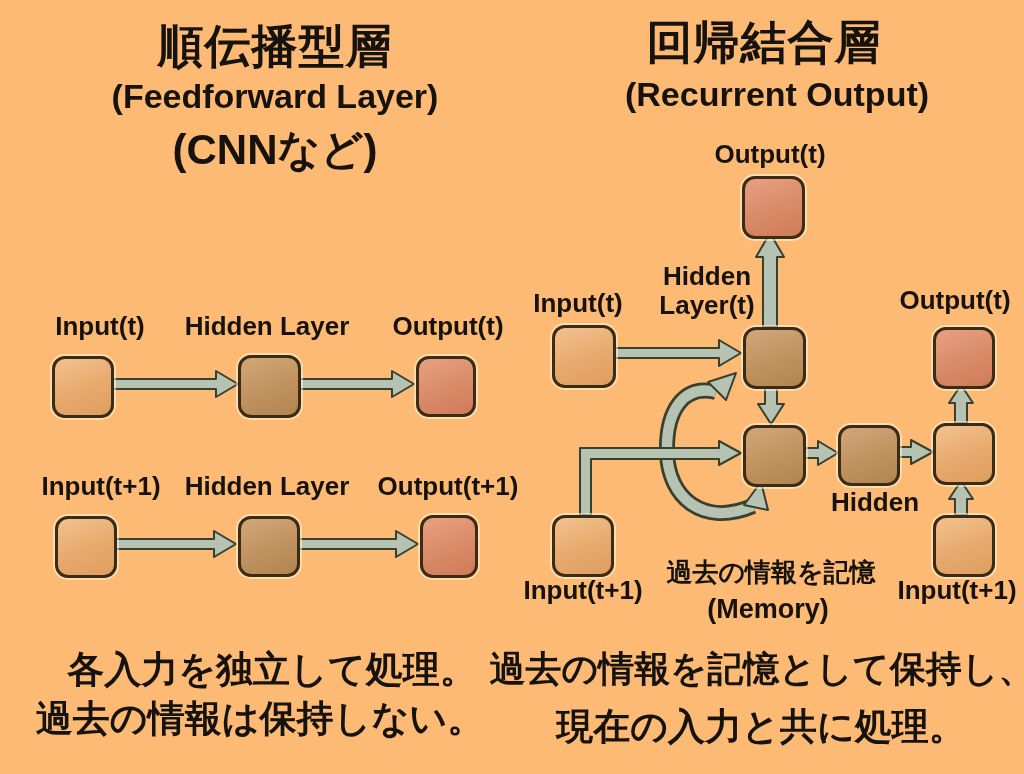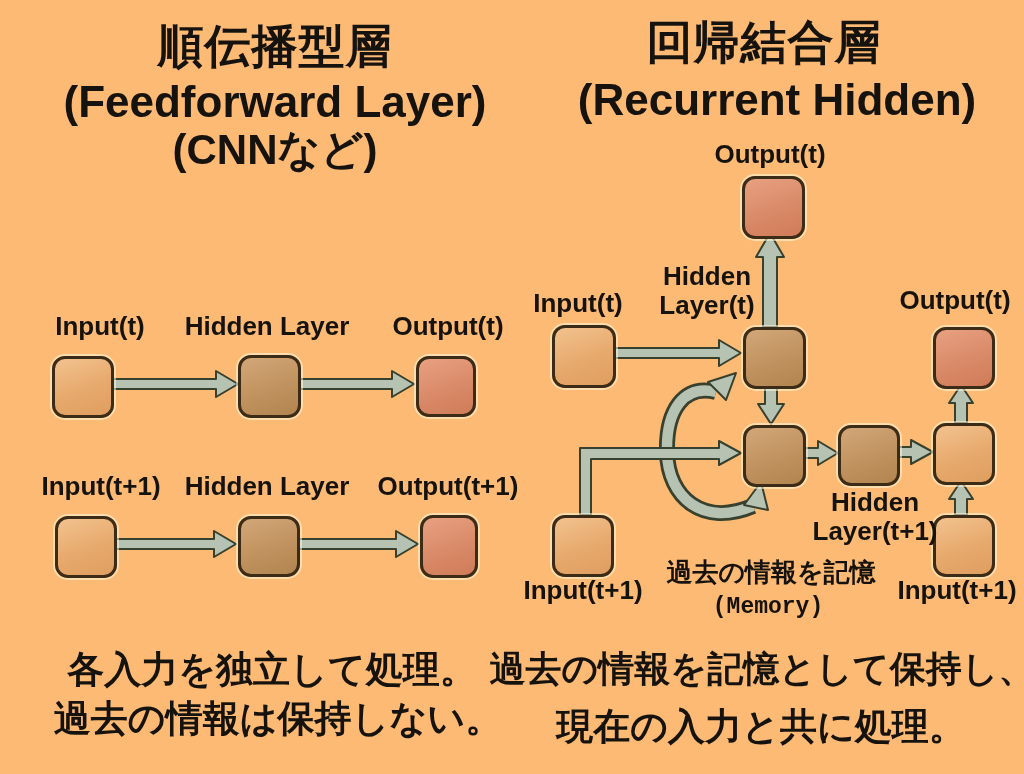--- a/index.html
+++ b/index.html
@@ -25,26 +25,26 @@
     position:absolute;z-index:3;
     transform:translateX(-50%);
     white-space:nowrap;
     font-weight:bold;
     text-align:center;
     line-height:1.08;
     letter-spacing:0px;
   }
   .node-lbl{font-size:26px;}
   .title-ja{font-size:46px;letter-spacing:1px;}
-  .title-en{font-size:44px;}
+  .title-en{font-size:34px;}
   .title-sub{font-size:42px;}
   .caption{font-size:37px;letter-spacing:0px;}
   .caption-sm{font-size:36px;}
   .memory-ja{font-size:26px;}
-  .memory-en{font-size:23px;font-family:Liberation Mono, monospace;}
+  .memory-en{font-size:27px;}
   .two-line{line-height:1.12;}
 </style>
 </head>
 <body>
 
 <div class="canvas">
 
   <svg class="arrow-layer" width="1024" height="774" viewBox="0 0 1024 774">
     <g fill="#b6c2b2" stroke="#38402e" stroke-width="2" stroke-linejoin="round">
 
@@ -85,37 +85,36 @@
 
     <div class="lbl node-lbl" style="left:101px;top:472px;">Input(t+1)</div>
     <div class="lbl node-lbl" style="left:267px;top:472px;">Hidden Layer</div>
     <div class="lbl node-lbl" style="left:448px;top:472px;">Output(t+1)</div>
 
     <div class="node input" style="left:55px;top:516px;width:56px;height:56px;"></div>
     <div class="node hidden" style="left:238px;top:516px;width:56px;height:55px;"></div>
     <div class="node output" style="left:420px;top:515px;width:52px;height:57px;"></div>
 
     <div class="lbl caption" style="left:272px;top:650px;">各入力を独立して処理。</div>
-    <div class="lbl caption" style="left:278px;top:699px;">過去の情報は保持しない。</div>
+    <div class="lbl caption" style="left:260px;top:699px;">過去の情報は保持しない。</div>
   </div>
 
   <div>
     <div class="lbl title-ja" style="left:764px;top:18px;text-align:right;">回帰結合層</div>
-    <div class="lbl title-en" style="left:777px;top:76px;">(Recurrent Hidden)</div>
+    <div class="lbl title-en" style="left:777px;top:76px;">(Recurrent Output)</div>
 
     <div class="lbl node-lbl" style="left:770px;top:140px;">Output(t)</div>
     <div class="lbl node-lbl two-line" style="left:707px;top:262px;">
       <div>Hidden</div>
       <div>Layer(t)</div>
     </div>
     <div class="lbl node-lbl" style="left:578px;top:289px;">Input(t)</div>
     <div class="lbl node-lbl" style="left:583px;top:576px;">Input(t+1)</div>
     <div class="lbl node-lbl two-line" style="left:875px;top:488px;">
       <div>Hidden</div>
-      <div>Layer(t+1)</div>
     </div>
     <div class="lbl node-lbl" style="left:955px;top:286px;">Output(t)</div>
     <div class="lbl node-lbl" style="left:957px;top:576px;">Input(t+1)</div>
 
     <div class="node output" style="left:742px;top:176px;width:57px;height:57px;"></div>
     <div class="node input" style="left:552px;top:325px;width:58px;height:57px;"></div>
     <div class="node hidden" style="left:743px;top:327px;width:57px;height:56px;"></div>
     <div class="node hidden" style="left:743px;top:425px;width:57px;height:56px;"></div>
     <div class="node hidden" style="left:838px;top:425px;width:56px;height:55px;"></div>
     <div class="node input" style="left:933px;top:423px;width:56px;height:56px;"></div>

